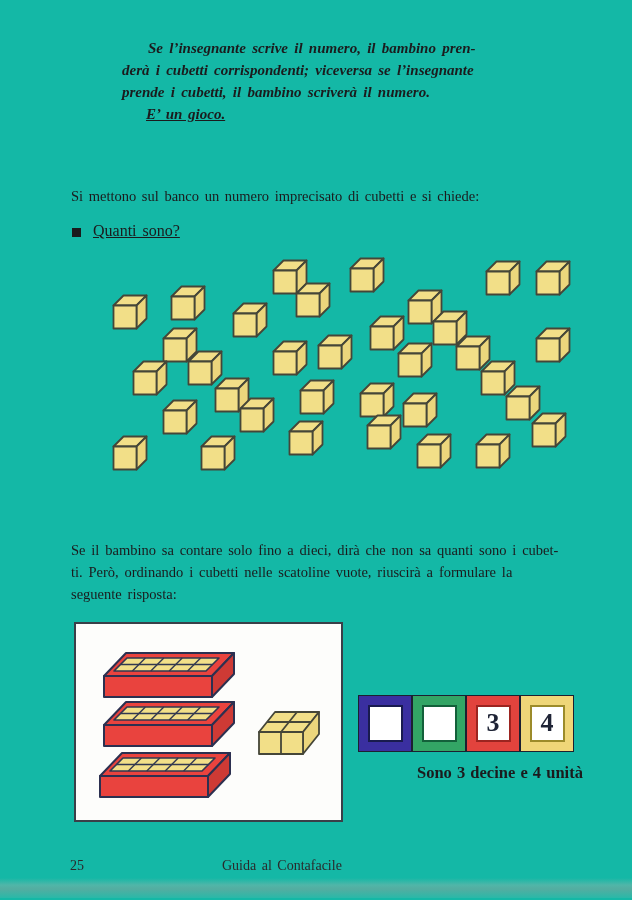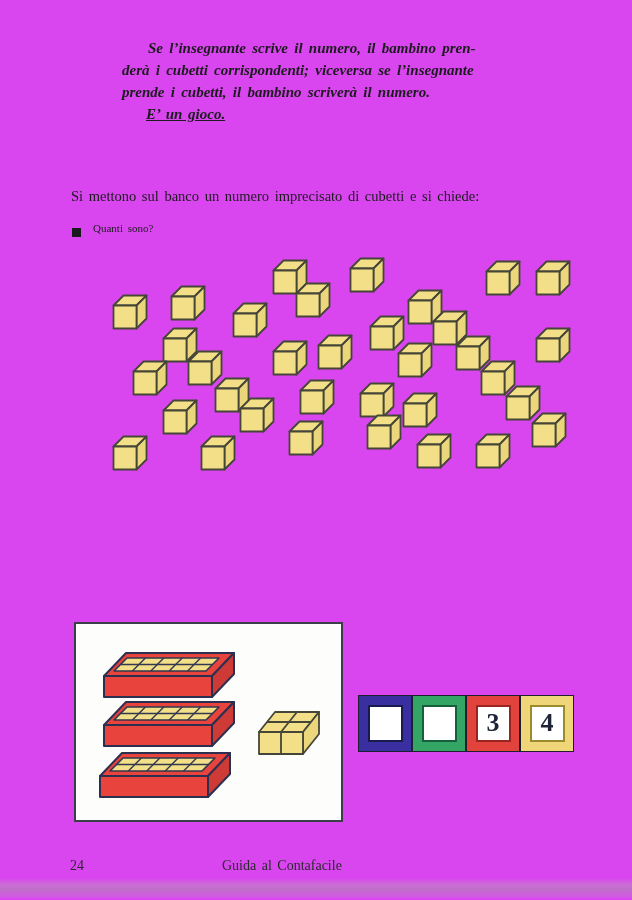--- a/index.html
+++ b/index.html
@@ -1,18 +1,18 @@
 <!DOCTYPE html>
 <html><head>
 <meta charset="utf-8">
 <style>
   html,body{margin:0;padding:0;background:#9a9a9a;}
   #page{
     position:relative;width:632px;height:900px;margin:0 auto;
-    background:#d946ef;overflow:hidden;
+    background:#14b8a6;overflow:hidden;
     font-family:"Liberation Serif","DejaVu Serif",serif;
     color:#1b1b1d;
   }
   .abs{position:absolute;}
   #quote{
     left:122px;top:37px;width:396px;
     font-size:15px;line-height:22px;font-weight:bold;font-style:italic;
     white-space:pre-line;word-spacing:2.5px;text-indent:26px;
   }
   #quote2{
@@ -24,21 +24,21 @@
   #heading{
     left:71px;top:144px;font-size:20px;font-weight:bold;letter-spacing:.4px;
   }
   #intro{
     left:71px;top:188px;font-size:14.5px;word-spacing:2px;
   }
   #bullet-square{
     left:72px;top:228px;width:9px;height:9px;background:#1a1a1c;
   }
   #bullet-text{
-    left:93px;top:222px;font-size:11px;word-spacing:2px;
+    left:93px;top:222px;font-size:16px;word-spacing:2px;text-decoration:underline;
   }
   #cube-field{left:0;top:0;width:632px;height:900px;pointer-events:none;}
   #body-par{
     left:71px;top:539px;width:502px;
     font-size:14.5px;line-height:22px;white-space:pre-line;word-spacing:2.2px;
   }
   #tens-box{
     left:74px;top:622px;width:265px;height:196px;
     border:2px solid #3a3f48;background:#fdfdfb;
   }
@@ -255,20 +255,23 @@
         <polygon points="136.5,446.5 146.5,436.5 146.5,459.5 136.5,469.5" fill="#ecd67c" stroke="#454638" stroke-width="1.8" stroke-linejoin="round"></polygon>
         <polygon points="113.5,446.5 136.5,446.5 136.5,469.5 113.5,469.5" fill="#f2df88" stroke="#454638" stroke-width="1.8" stroke-linejoin="round"></polygon>
       </g>
       <g>
         <polygon points="201.5,446.5 224.5,446.5 234.5,436.5 211.5,436.5" fill="#f2df88" stroke="#454638" stroke-width="1.8" stroke-linejoin="round"></polygon>
         <polygon points="224.5,446.5 234.5,436.5 234.5,459.5 224.5,469.5" fill="#ecd67c" stroke="#454638" stroke-width="1.8" stroke-linejoin="round"></polygon>
         <polygon points="201.5,446.5 224.5,446.5 224.5,469.5 201.5,469.5" fill="#f2df88" stroke="#454638" stroke-width="1.8" stroke-linejoin="round"></polygon>
       </g>
     </svg>
 
+  <div id="body-par" class="abs">Se il bambino sa contare solo fino a dieci, dirà che non sa quanti sono i cubet-
+ti. Però, ordinando i cubetti nelle scatoline vuote, riuscirà a formulare la
+seguente risposta:</div>
 
   <div id="tens-box" class="abs">
     <svg id="tens-svg" viewBox="0 0 265 196" width="265" height="196">
         <g>
           <polygon stroke="#2c3050" stroke-width="2" stroke-linejoin="round" points="28,52 136,52 158,29 50,29" fill="#e9433e"></polygon>
           <polygon stroke="#2c3050" stroke-width="2" stroke-linejoin="round" points="136,52 158,29 158,50 136,73" fill="#ce3a35"></polygon>
           <polygon stroke="#2c3050" stroke-width="2" stroke-linejoin="round" points="28,52 136,52 136,73 28,73" fill="#e9433e"></polygon>
           <polygon points="38,47 130,47 143,34 51,34" fill="#f2df88" stroke="#323850" stroke-width="1.6" stroke-linejoin="round"></polygon>
           <line x1="56.4" y1="47" x2="69.4" y2="34" stroke="#323850" stroke-width="1.4"></line>
           <line x1="74.8" y1="47" x2="87.8" y2="34" stroke="#323850" stroke-width="1.4"></line>
@@ -325,18 +328,19 @@
           <span class="card-value">3</span>
         </div>
       </div>
       <div class="card" style="background: rgb(239, 214, 120);">
         <div class="card-inner" style="border-color: rgb(156, 139, 42);">
           <span class="card-value">4</span>
         </div>
       </div>
     </div>
 
-
-  <div id="footer-num" class="abs">24</div>
+  <div id="caption" class="abs">Sono 3 decine e 4 unità</div>
+
+  <div id="footer-num" class="abs">25</div>
   <div id="footer-title" class="abs">Guida al Contafacile</div>
 
   <div id="scan-band" class="abs"></div>
 </div>
 
 </body></html>

